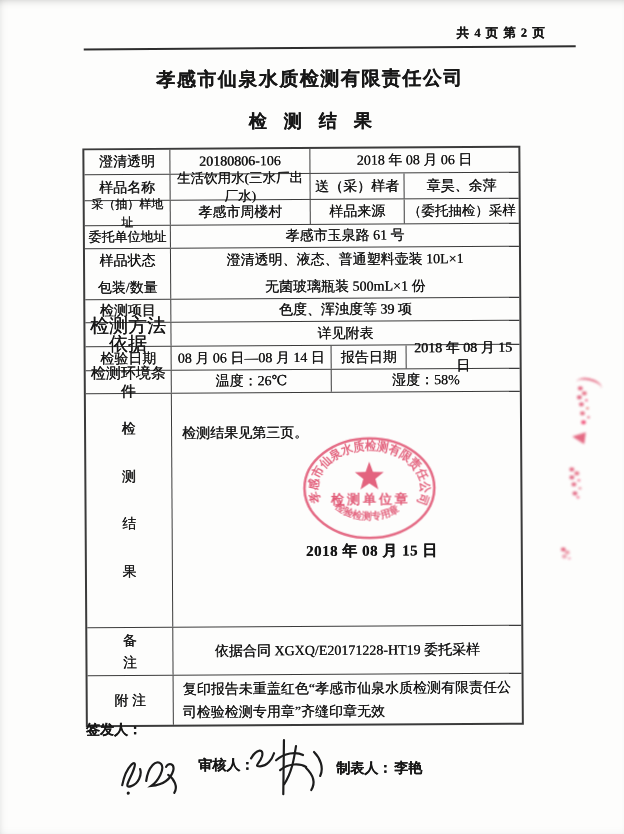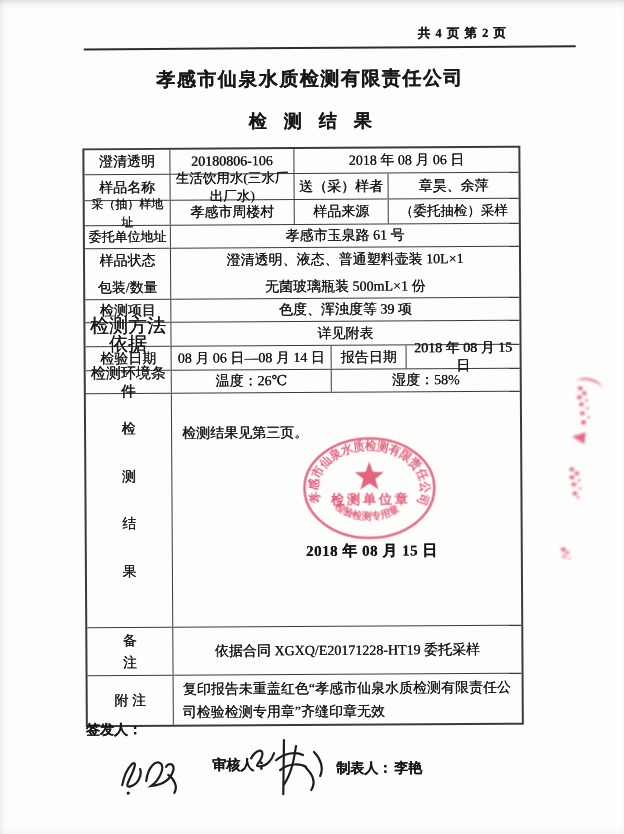--- a/index.html
+++ b/index.html
@@ -6,50 +6,50 @@
   .page{
     position:relative;width:624px;height:834px;overflow:hidden;
     background:#fdfdfc;
     box-shadow:inset 0 7px 9px -7px rgba(0,0,0,.22), inset 7px 0 9px -7px rgba(0,0,0,.10), inset 0 -5px 8px -6px rgba(120,140,160,.12);
     font-family:"Liberation Serif","DejaVu Serif",serif;
     color:#171717;
   }
   .tilt{position:absolute;inset:0;transform:rotate(-0.35deg);transform-origin:310px 420px;}
   .ink{text-shadow:0.3px 0 0 currentColor;}
 
-  .page-info{position:absolute;left:420px;top:26px;width:128px;text-align:left;
+  .page-info{position:absolute;left:420px;top:26px;width:128px;text-align:right;
     font-size:12.5px;font-weight:700;letter-spacing:1px;}
   .top-rule{position:absolute;left:86px;top:47px;width:492px;height:2px;background:#2e2e2e;}
   .company-title{position:absolute;left:0;top:66px;width:624px;text-align:center;
     font-size:19px;font-weight:700;letter-spacing:1.5px;}
   .doc-title{position:absolute;left:0;top:109px;width:624px;text-align:center;
     font-size:18px;font-weight:700;letter-spacing:17px;padding-left:17px;box-sizing:border-box;}
 
   .doc-table{position:absolute;left:84px;top:147px;width:438px;border:2px solid #3b3b3b;box-sizing:border-box;}
   .trow{display:flex;border-bottom:1.5px solid #3b3b3b;box-sizing:border-box;align-items:stretch;}
   .trow:last-child{border-bottom:none;}
   .cell{display:flex;align-items:center;justify-content:center;text-align:center;
     border-right:1.5px solid #3b3b3b;box-sizing:border-box;font-size:14px;line-height:18px;padding:1px 2px;}
   .cell.last{border-right:none;}
   .w86{width:86px;flex:none;}
-  .w140{width:124px;flex:none;}
+  .w140{width:140px;flex:none;}
   .w94{width:94px;flex:none;}
   .w160{width:160px;flex:none;}
   .w75{width:75px;flex:none;}
   .fx{flex:1;}
   .stack{display:flex;flex-direction:column;justify-content:center;gap:9px;}
   .vlabel{display:flex;flex-direction:column;align-items:center;justify-content:space-between;padding:26px 0 46px;}
   .result-cell{position:relative;display:block;text-align:left;padding:31px 0 0 10px;}
 
   .stamp-wrap{position:absolute;left:299px;top:432px;width:140px;height:113px;filter:blur(0.35px);opacity:.92;pointer-events:none;}
   .stamp-date{position:absolute;left:296px;top:542px;width:150px;text-align:center;
     font-size:15px;font-weight:700;letter-spacing:0.5px;}
   .sig-label{position:absolute;font-size:14px;font-weight:700;}
   .lab-issuer{left:84px;top:720px;}
-  .lab-reviewer{left:210px;top:756px;text-align:right;}
+  .lab-reviewer{left:196px;top:756px;text-align:right;}
   .lab-tabulator{left:334px;top:760px;}
   .name-tabulator{left:392px;top:760px;font-weight:700;}
   .sig-svg{position:absolute;}
 
   .frag{position:absolute;filter:blur(1px);opacity:.8;}
   .inkdot{position:absolute;width:5px;height:4px;border-radius:50%;background:#dc3a5c;}
   .f1 .inkdot{box-shadow:4px 5px 0 0 #e04b66,-1px 9px 0 0 #d93a5e,6px 12px 0 -1px #e25,1px 16px 0 0 #dd4062,7px 20px 0 -1px #d44,2px 25px 0 0 #e04b66,8px 29px 0 -1px #dd3a5c,3px 34px 0 0 #e25;}
   .f2 .inkdot{box-shadow:5px 4px 0 0 #e04b66,0px 8px 0 0 #d93a5e,7px 11px 0 -1px #e25,2px 15px 0 0 #dd4062,8px 19px 0 -1px #e04b66,3px 24px 0 0 #d93a5e,6px 28px 0 -1px #e25;}
   .f3 .inkdot{box-shadow:4px 3px 0 0 rgba(224,75,102,.7),1px 7px 0 0 rgba(217,58,94,.6),6px 9px 0 -1px rgba(226,34,85,.6);}
   .arc-line{position:absolute;width:26px;height:12px;border:none;border-top:2.5px solid #dc3a5c;border-radius:50% 50% 0 0;transform:rotate(14deg);}

